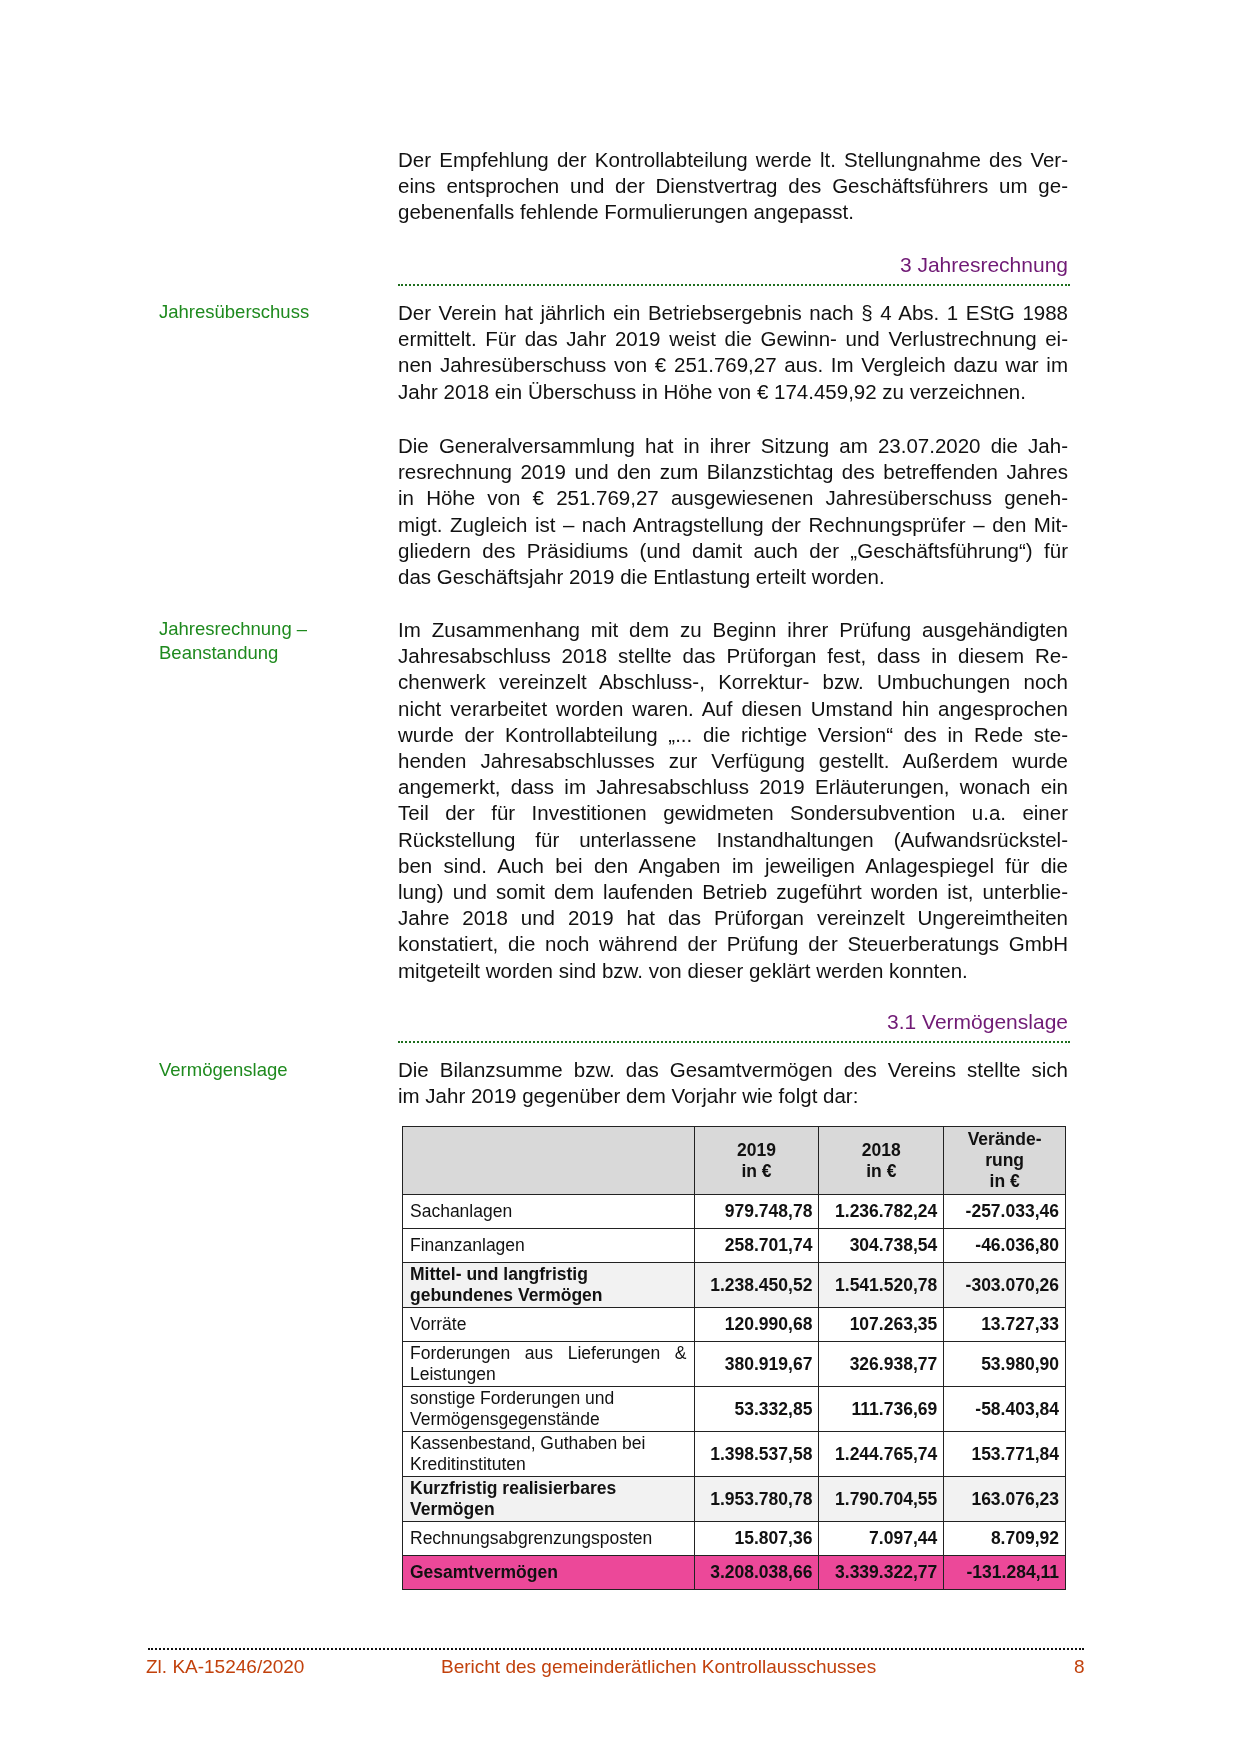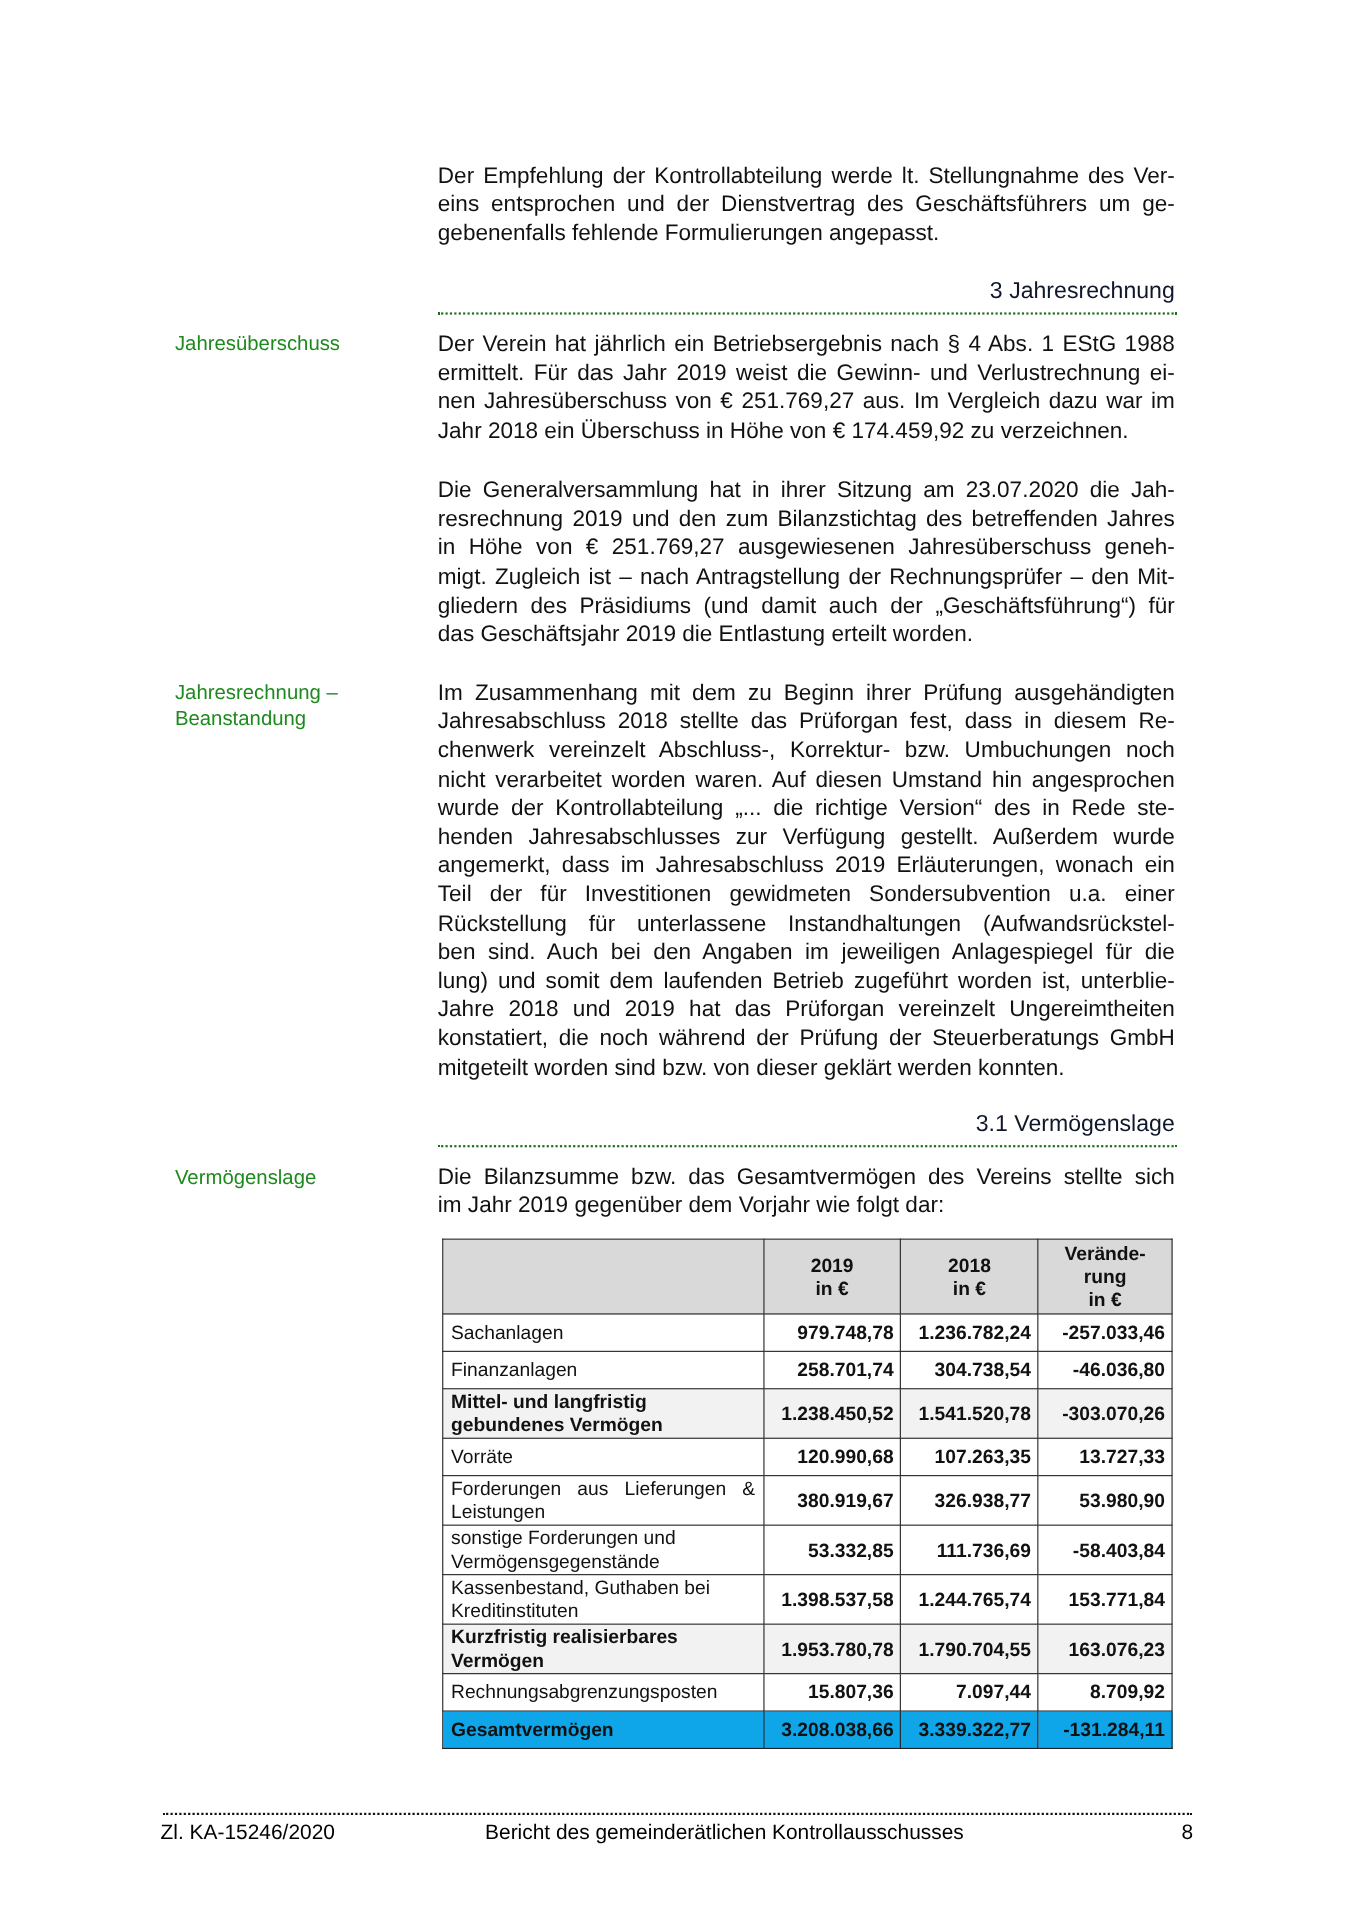--- a/index.html
+++ b/index.html
@@ -3,35 +3,35 @@
 <meta charset="utf-8">
 <style>
   html, body { margin: 0; padding: 0; background: #ffffff; }
   body { width: 1241px; height: 1754px; position: relative; overflow: hidden;
          font-family: "Liberation Sans", sans-serif; color: #111; }
   .abs { position: absolute; }
   .body-text { font-size: 20.5px; line-height: 26.2px; text-align: justify; color: #111; }
   .body-text .line { display: block; text-align: justify; text-align-last: justify; white-space: nowrap; }
   .body-text .line.last { text-align-last: left; }
   .margin-note { font-size: 18.5px; line-height: 24px; color: #1e8a1e; }
-  .section-head { font-size: 21px; color: #0f172a; text-align: right; }
+  .section-head { font-size: 21px; color: #701a75; text-align: right; }
   .green-dots { border-bottom: 2px dotted #1e6e1e; height: 0; }
   .black-dots { border-bottom: 2px dotted #111; height: 0; }
 
   table.balance { position: absolute; left: 402px; top: 1126px; width: 664px;
                   border-collapse: collapse; font-size: 17.5px; }
   table.balance td, table.balance th { border: 1.5px solid #222; padding: 1px 7px; vertical-align: middle; }
   table.balance th { background: #d9d9d9; font-weight: bold; text-align: center; line-height: 21px; padding: 2px 4px; height: 61px; }
   table.balance td.num { text-align: right; white-space: nowrap; padding-right: 6px; padding-left: 4px; font-weight: bold; }
   table.balance td.lbl { text-align: left; line-height: 21px; }
   table.balance tr.single td { height: 31px; }
   table.balance tr.double td { height: 40px; }
   table.balance tr.subtotal td { background: #f2f2f2; font-weight: bold; }
-  table.balance tr.total td { background: #0ea5e9; font-weight: bold; height: 31px; }
-  .footer { font-size: 19px; color: #000000; }
+  table.balance tr.total td { background: #ec4899; font-weight: bold; height: 31px; }
+  .footer { font-size: 19px; color: #c2410c; }
 </style>
 </head>
 <body>
 
 <div class="abs body-text" style="left:398px; top:147px; width:670px;">
   <span class="line">Der Empfehlung der Kontrollabteilung werde lt. Stellungnahme des Ver-</span>
   <span class="line">eins entsprochen und der Dienstvertrag des Geschäftsführers um ge-</span>
   <span class="line last">gebenenfalls fehlende Formulierungen angepasst.</span>
 </div>
 

